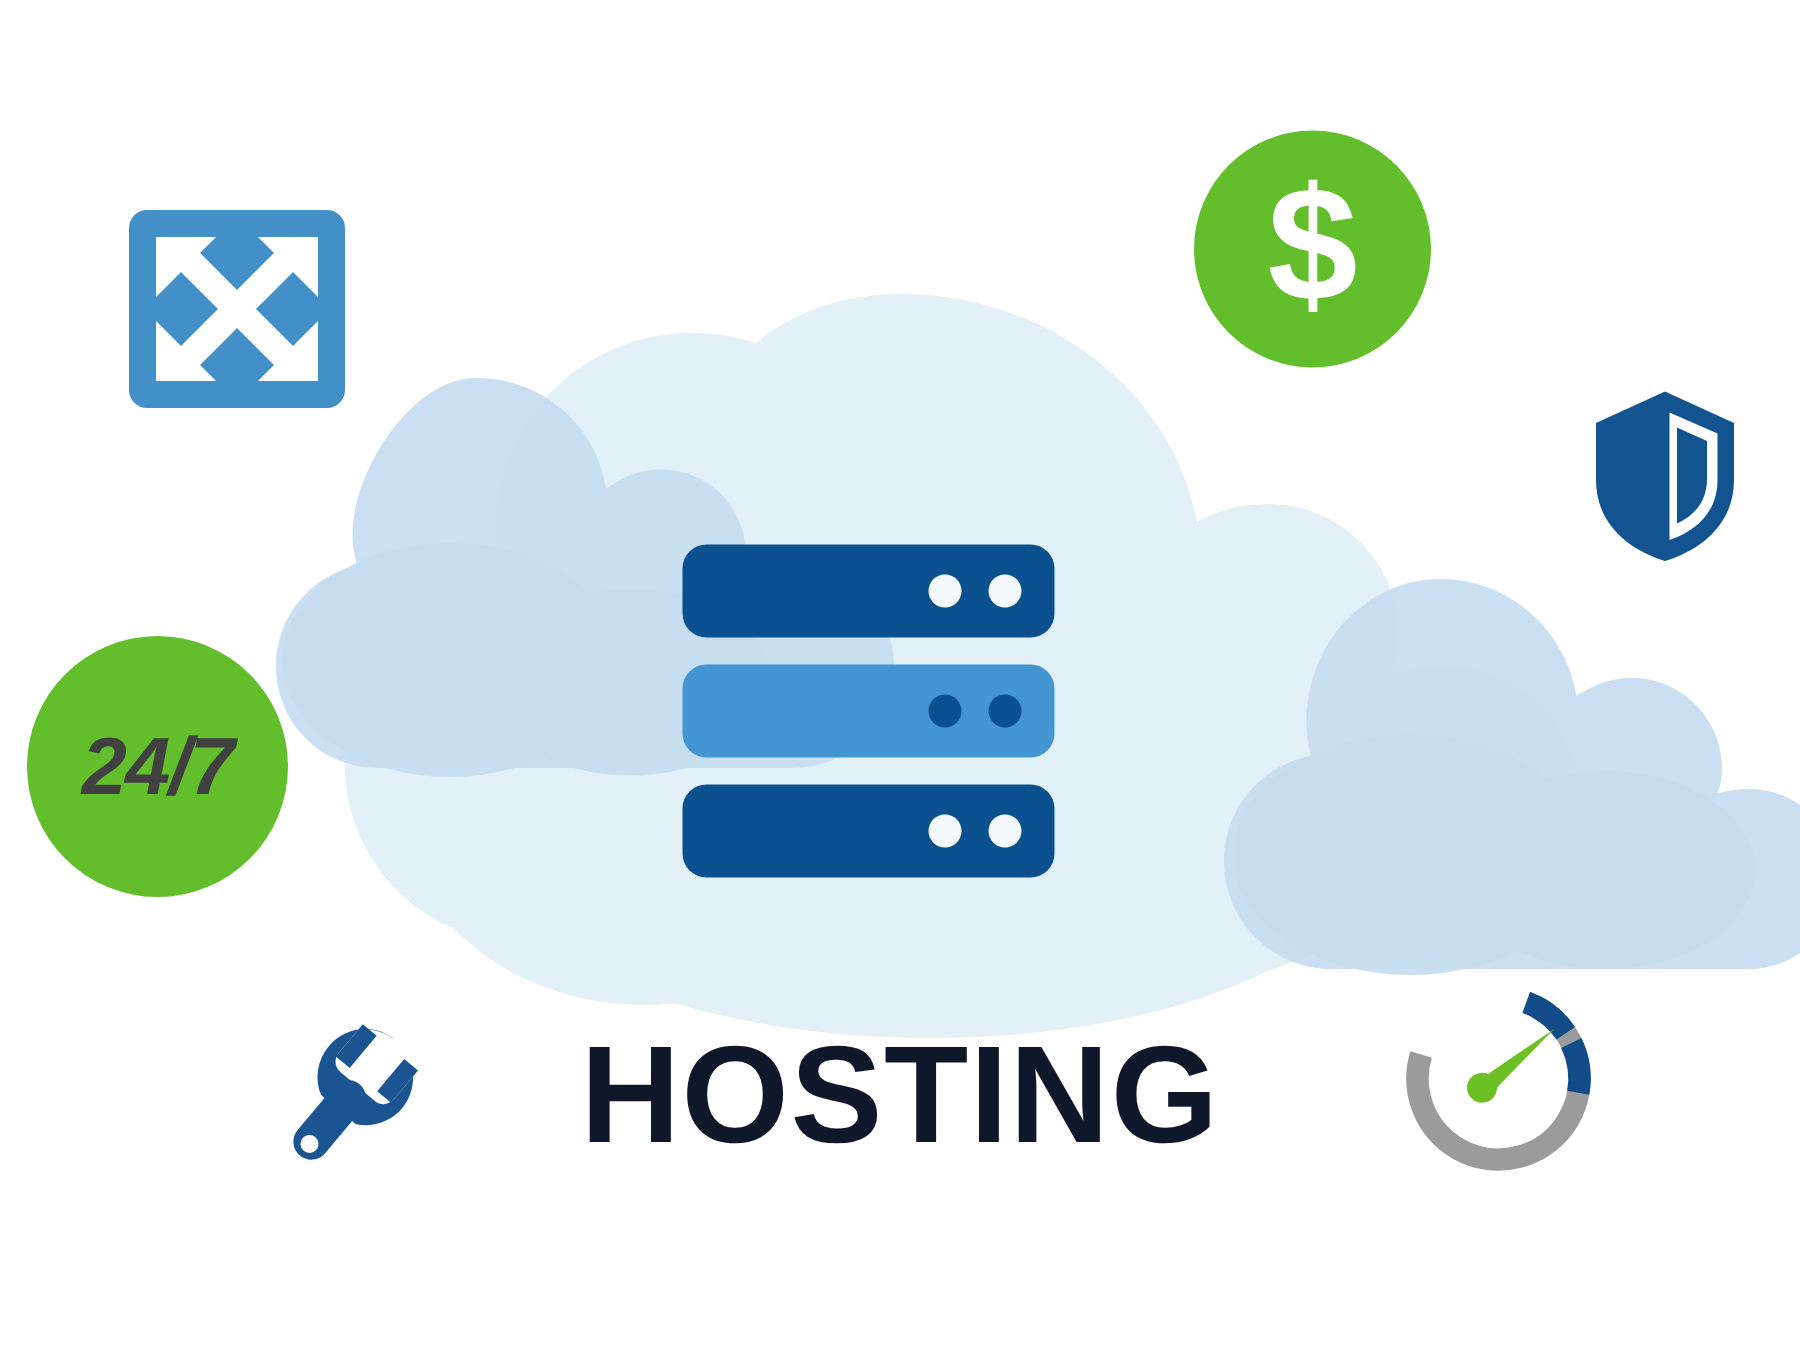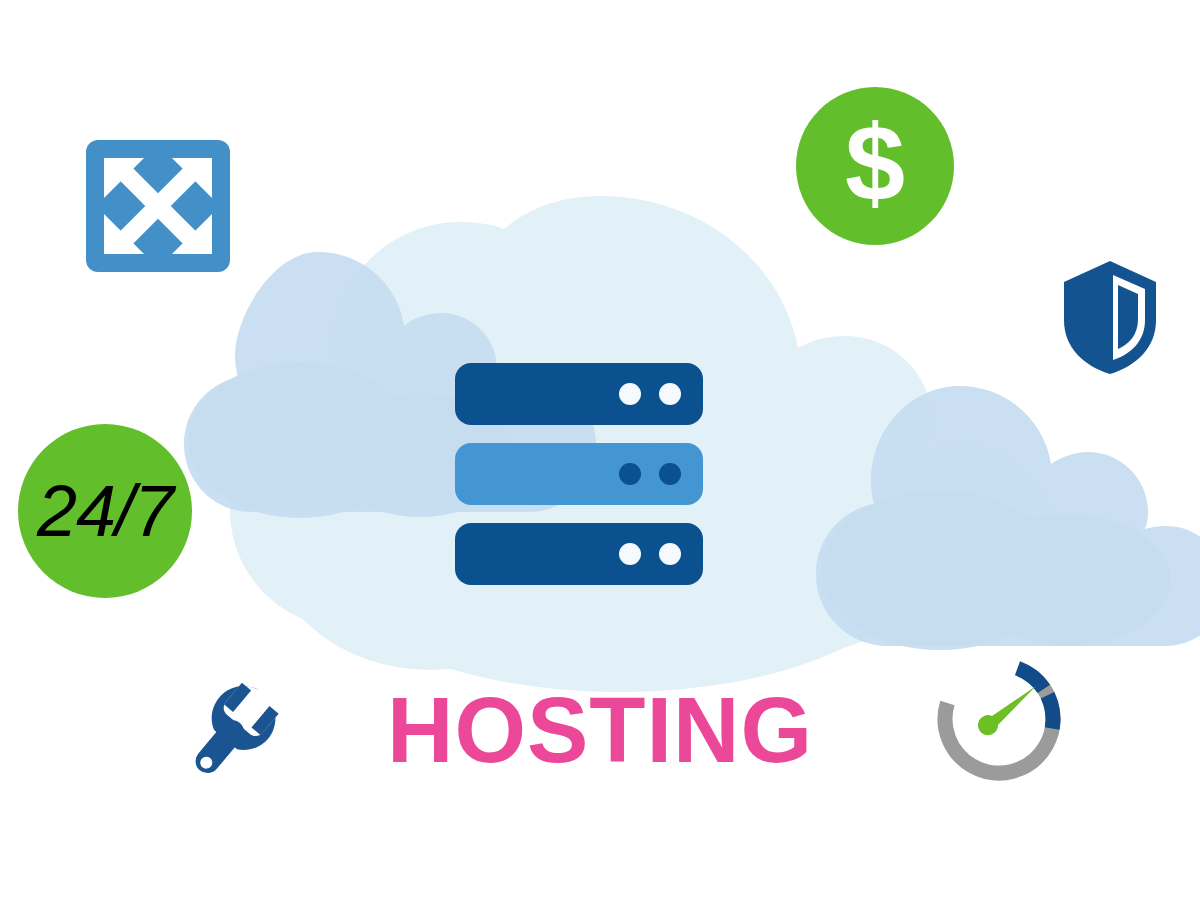--- a/index.html
+++ b/index.html
@@ -65,21 +65,21 @@
   .server-bar.light .led { background: #0B5190; }
 
   
   #hosting-word {
     position: absolute;
     left: 355px;
     top: 684px;
     width: 490px;
     height: 92px;
     z-index: 6;
-    color: #ec4899;
+    color: #0f172a;
     font-family: "Liberation Sans", sans-serif;
     font-weight: bold;
     font-size: 92px;
     line-height: 92px;
     letter-spacing: 1px;
     text-align: center;
     white-space: nowrap;
   }
 
   
@@ -92,25 +92,25 @@
     justify-content: center;
     z-index: 5;
   }
   #badge-247 {
     left: 18px;
     top: 424px;
     width: 174px;
     height: 174px;
   }
   #badge-247 .badge-text {
-    color: #000000;
+    color: #404040;
     font-family: "Liberation Sans", sans-serif;
-    font-weight: normal;
+    font-weight: bold;
     font-style: italic;
-    font-size: 72px;
+    font-size: 54px;
     letter-spacing: -1px;
     line-height: 1;
   }
   #badge-money {
     left: 796px;
     top: 87px;
     width: 158px;
     height: 158px;
   }
   #badge-money .badge-text {

